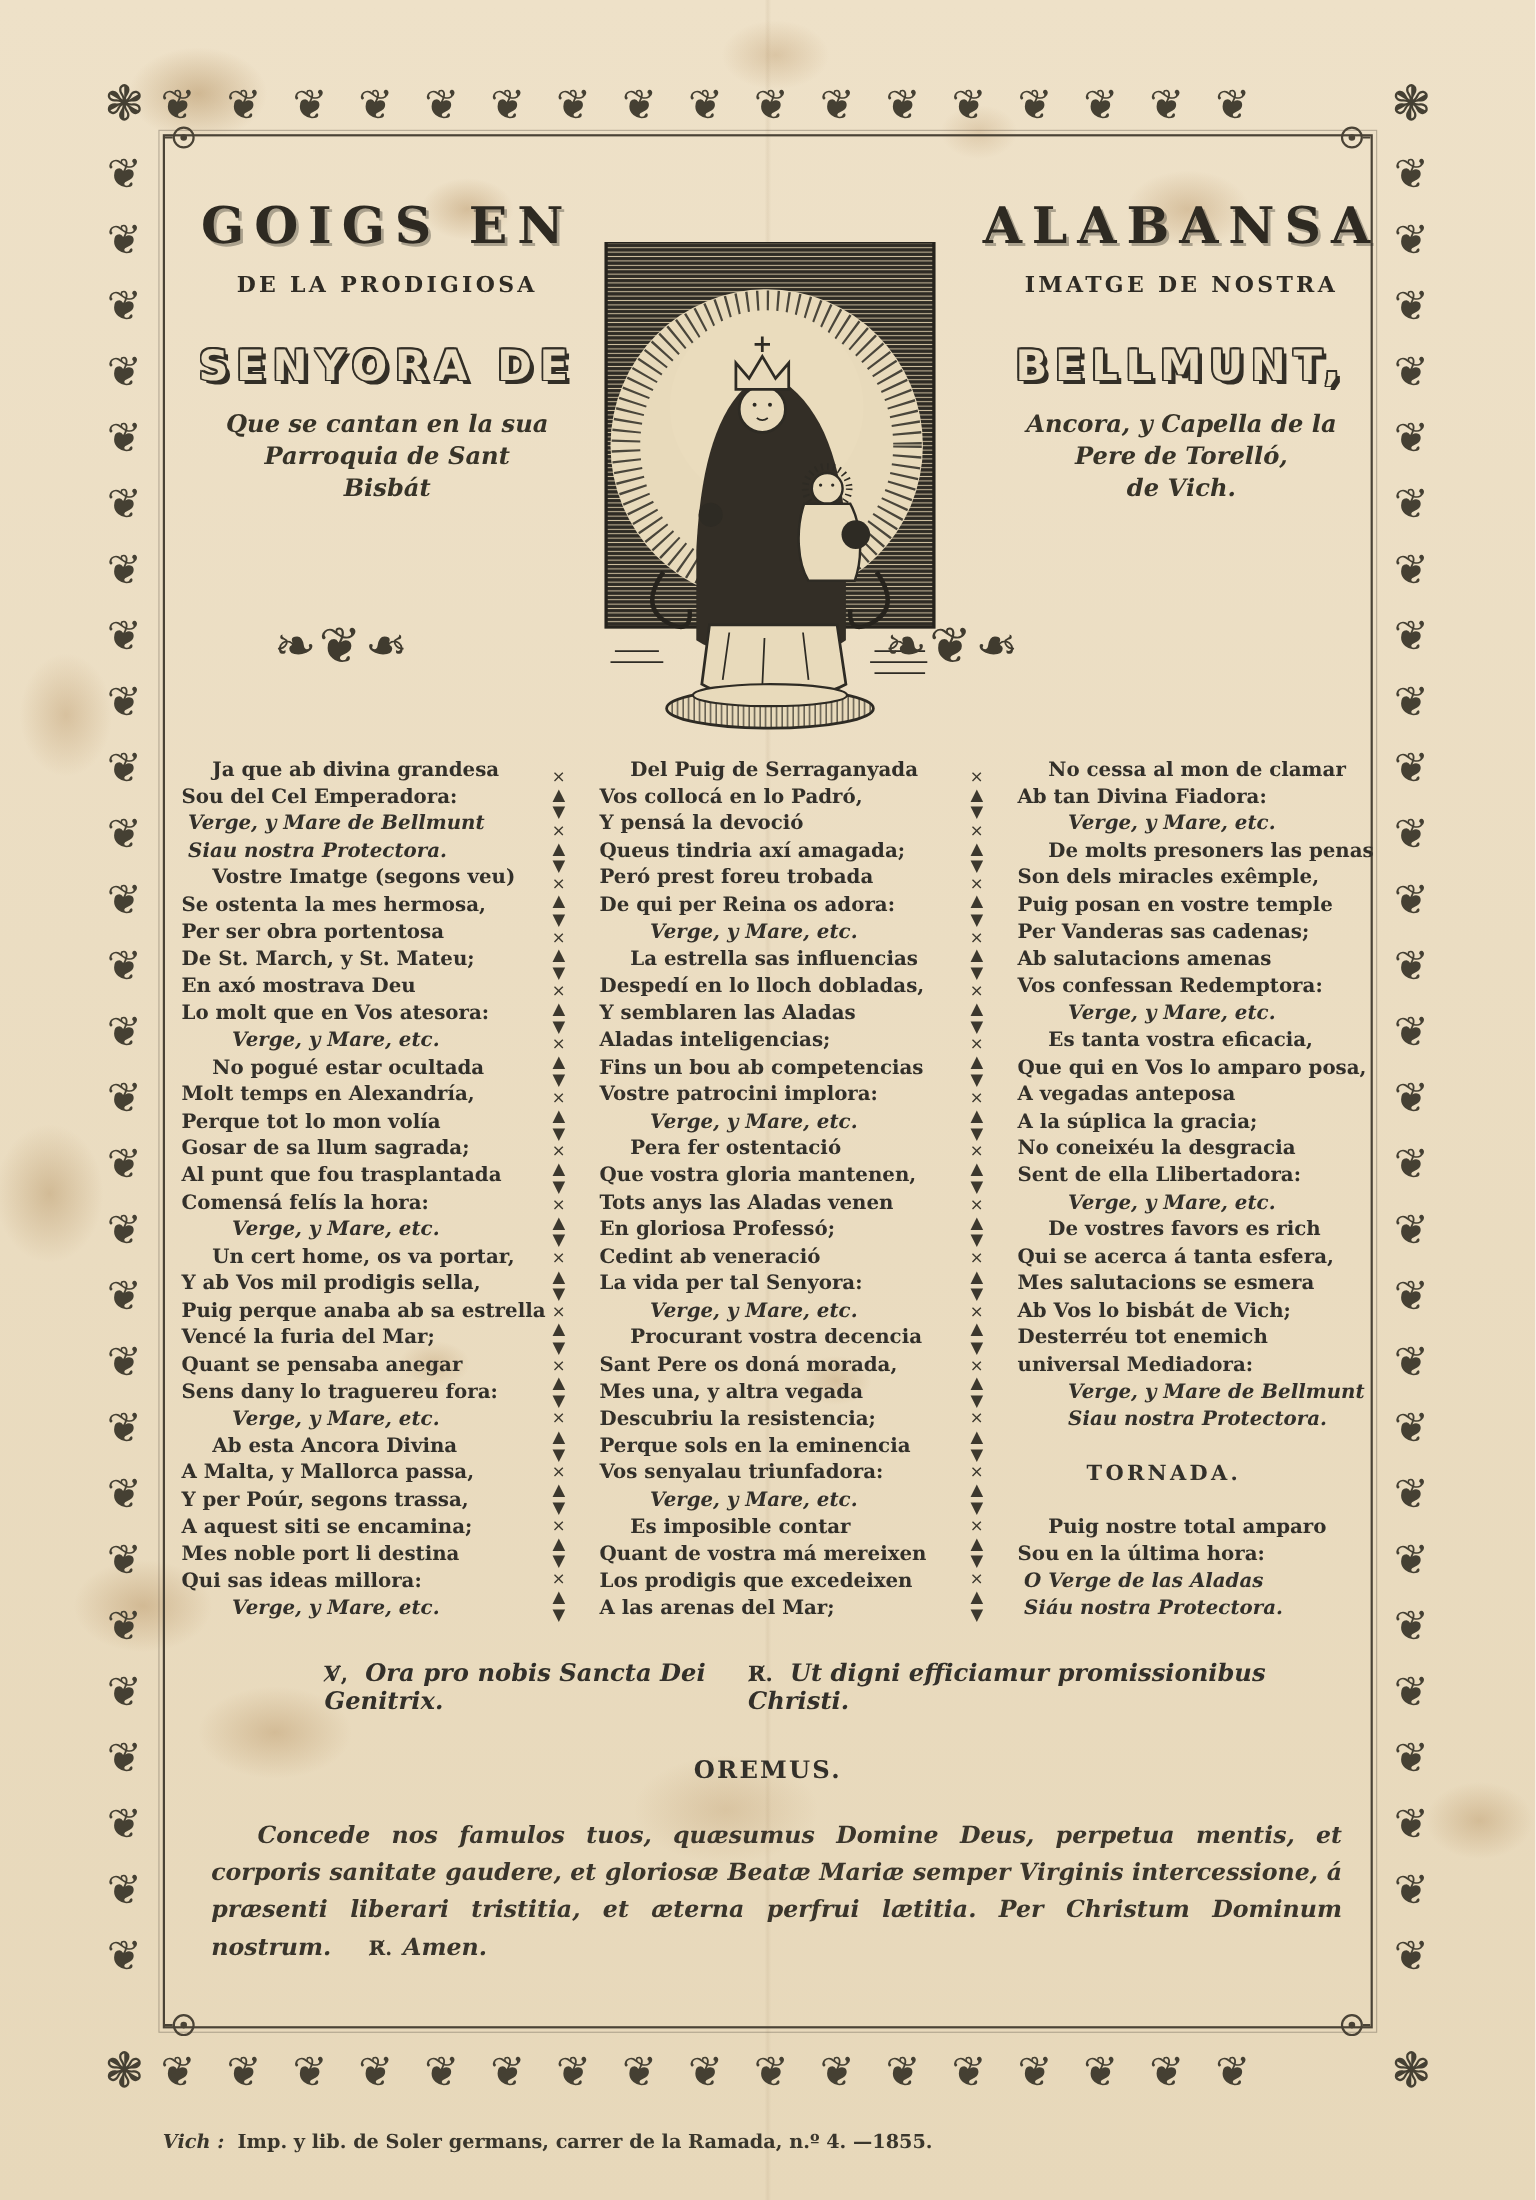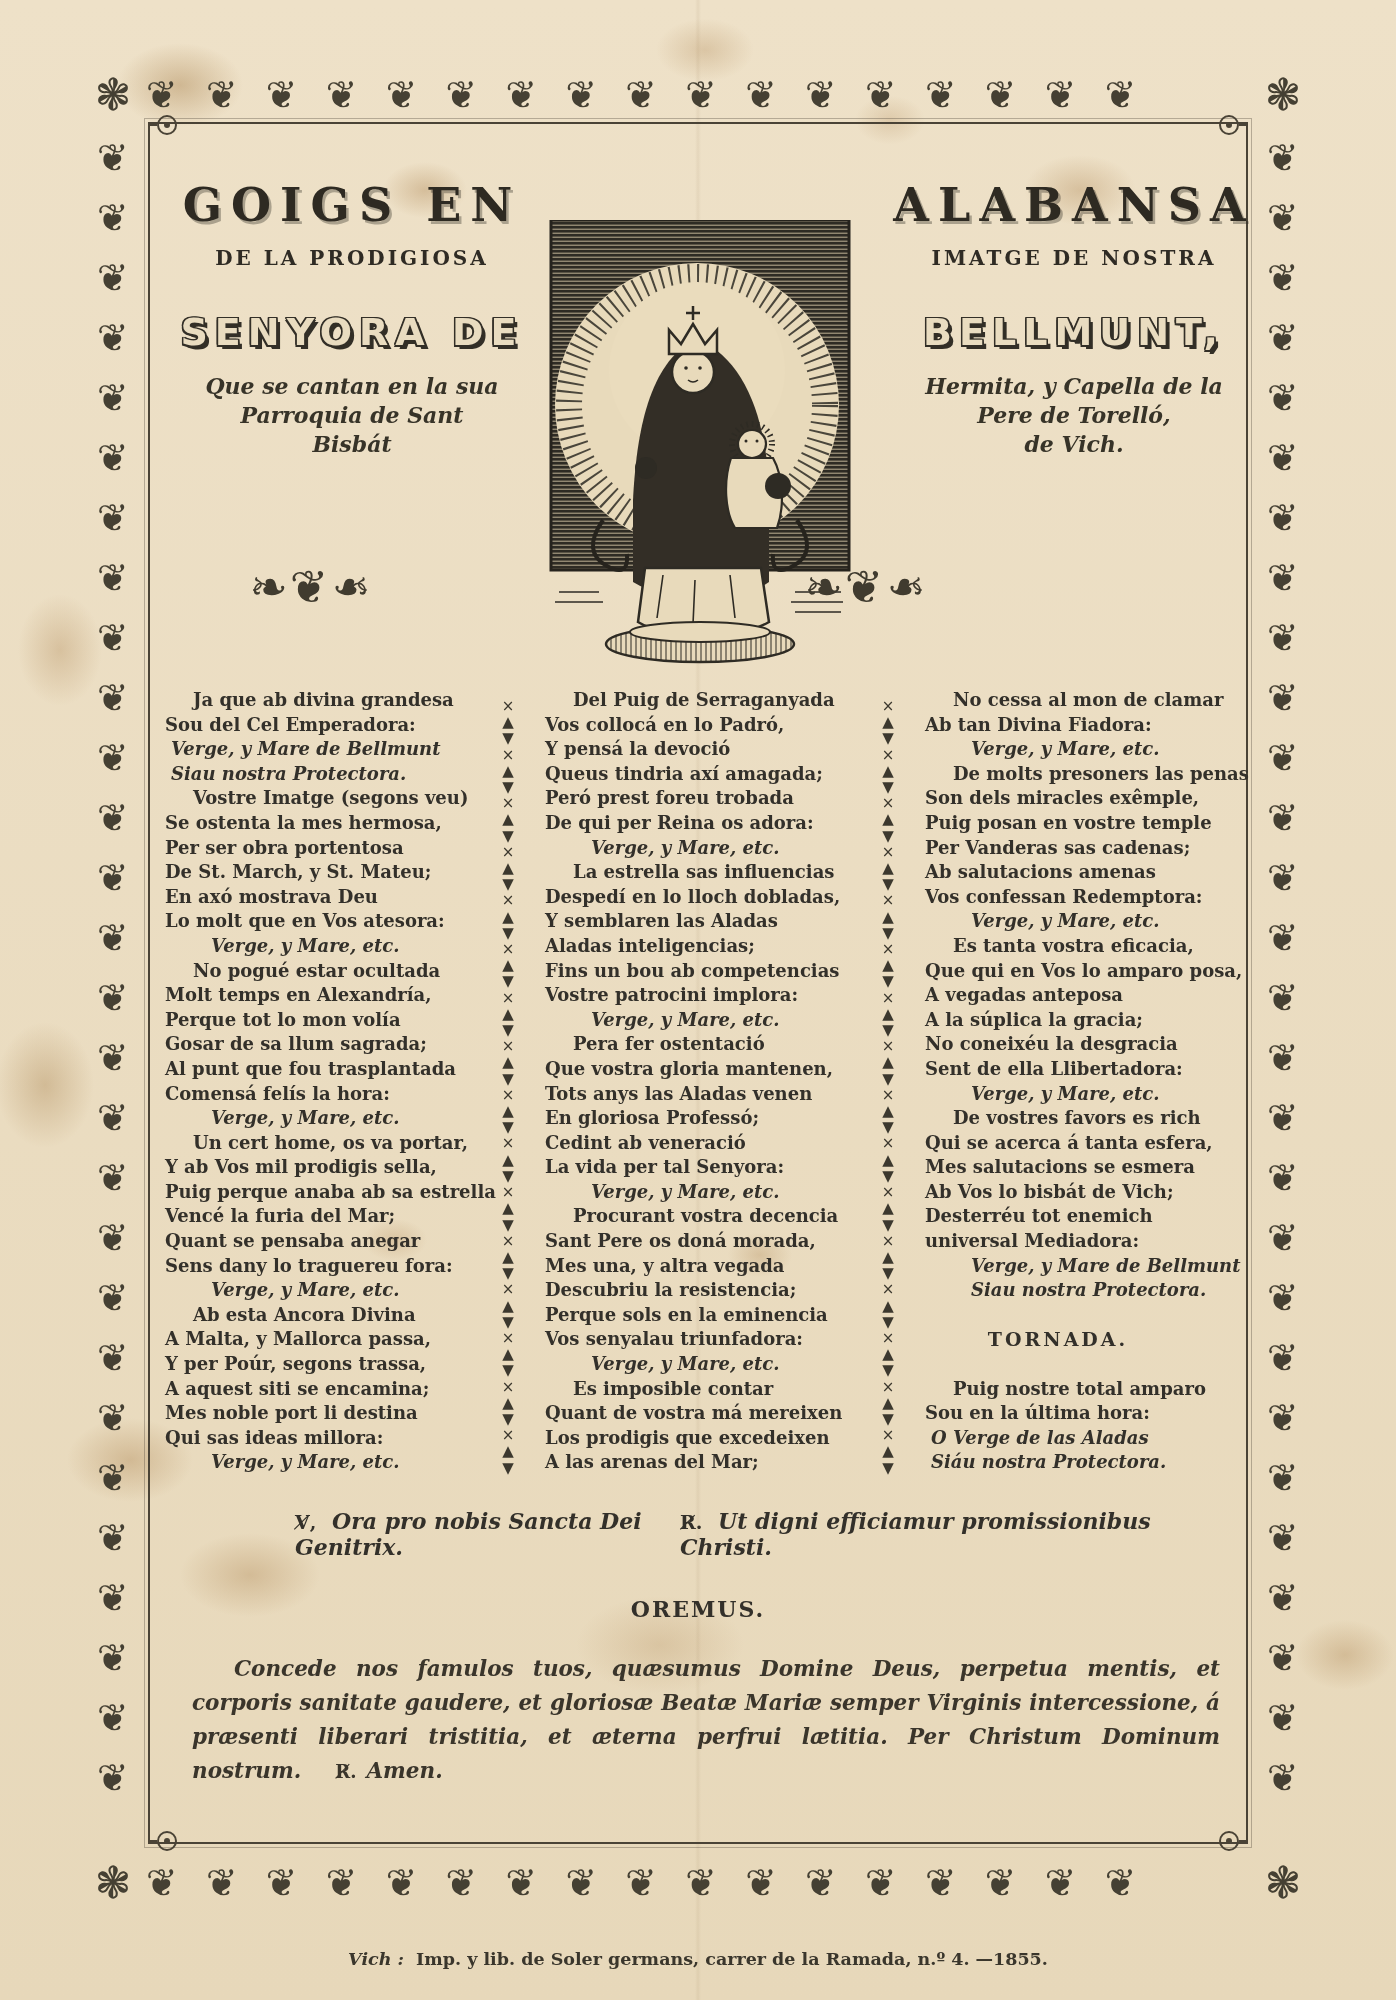--- a/index.html
+++ b/index.html
@@ -62,22 +62,22 @@
     color:#3c382e;font-family:"DejaVu Sans",sans-serif;padding-top:10px;}
   
   .versicle{position:absolute;left:295px;top:1508px;width:860px;display:flex;
     justify-content:space-between;font-size:22px;font-style:italic;font-weight:bold;}
   .versicle .mark{font-style:normal;font-size:19px;padding-right:8px;}
   .oremus{position:absolute;left:148px;top:1596px;width:1100px;text-align:center;
     font-size:22px;font-weight:bold;letter-spacing:2px;}
   .prayer{position:absolute;left:192px;top:1652px;width:1028px;font-size:21.5px;
     font-style:italic;font-weight:bold;line-height:34px;text-align:justify;text-indent:42px;color:#3a352b;}
   .prayer .mark{font-style:normal;font-size:18px;padding:0 10px 0 34px;}
-  .imprint{position:absolute;left:148px;top:1938px;width:1100px;text-align:center;
-    font-size:17.5px;font-weight:bold;color:#3a362c;margin-top:11px;}
+  .imprint{position:absolute;left:148px;top:1938px;width:1100px;
+    font-size:17.5px;font-weight:bold;color:#3a362c;}
   .imprint .place{font-style:italic;padding-right:6px;}
 </style>
 </head>
 <body>
 
 <div class="page">
 
   <div class="orn band-h orn-fill" style="left:146px;top:64px;width:1004px;">❦ ❦ ❦ ❦ ❦ ❦ ❦ ❦ ❦ ❦ ❦ ❦ ❦ ❦ ❦ ❦ ❦ ❦ ❦ ❦</div>
   <div class="orn band-h orn-fill" style="left:146px;top:1852px;width:1004px;">❦ ❦ ❦ ❦ ❦ ❦ ❦ ❦ ❦ ❦ ❦ ❦ ❦ ❦ ❦ ❦ ❦ ❦ ❦ ❦</div>
   <div class="orn band-v orn-fill" style="left:80px;top:128px;height:1724px;">❦
@@ -172,21 +172,21 @@
       <div>Parroquia de Sant</div>
       <div>Bisbát</div>
     </div>
   </div>
 
   <div class="hdr-block" style="left:884px;top:178px;">
     <div class="title-ornate">ALABANSA</div>
     <div class="title-caps">IMATGE DE NOSTRA</div>
     <div class="title-outline">BELLMUNT,</div>
     <div class="subtitle">
-      <div>Hermita, y Capella de la</div>
+      <div>Ancora, y Capella de la</div>
       <div>Pere de Torelló,</div>
       <div>de Vich.</div>
     </div>
   </div>
 
   <svg class="woodcut" viewBox="0 0 310 452">
     <defs>
       <pattern id="hl" width="4" height="4" patternUnits="userSpaceOnUse">
         <rect width="4" height="4" fill="#2e2b24"></rect>
         <line x1="0" y1="1.2" x2="4" y2="1.2" stroke="#cfc0a0" stroke-width="0.9"></line>

